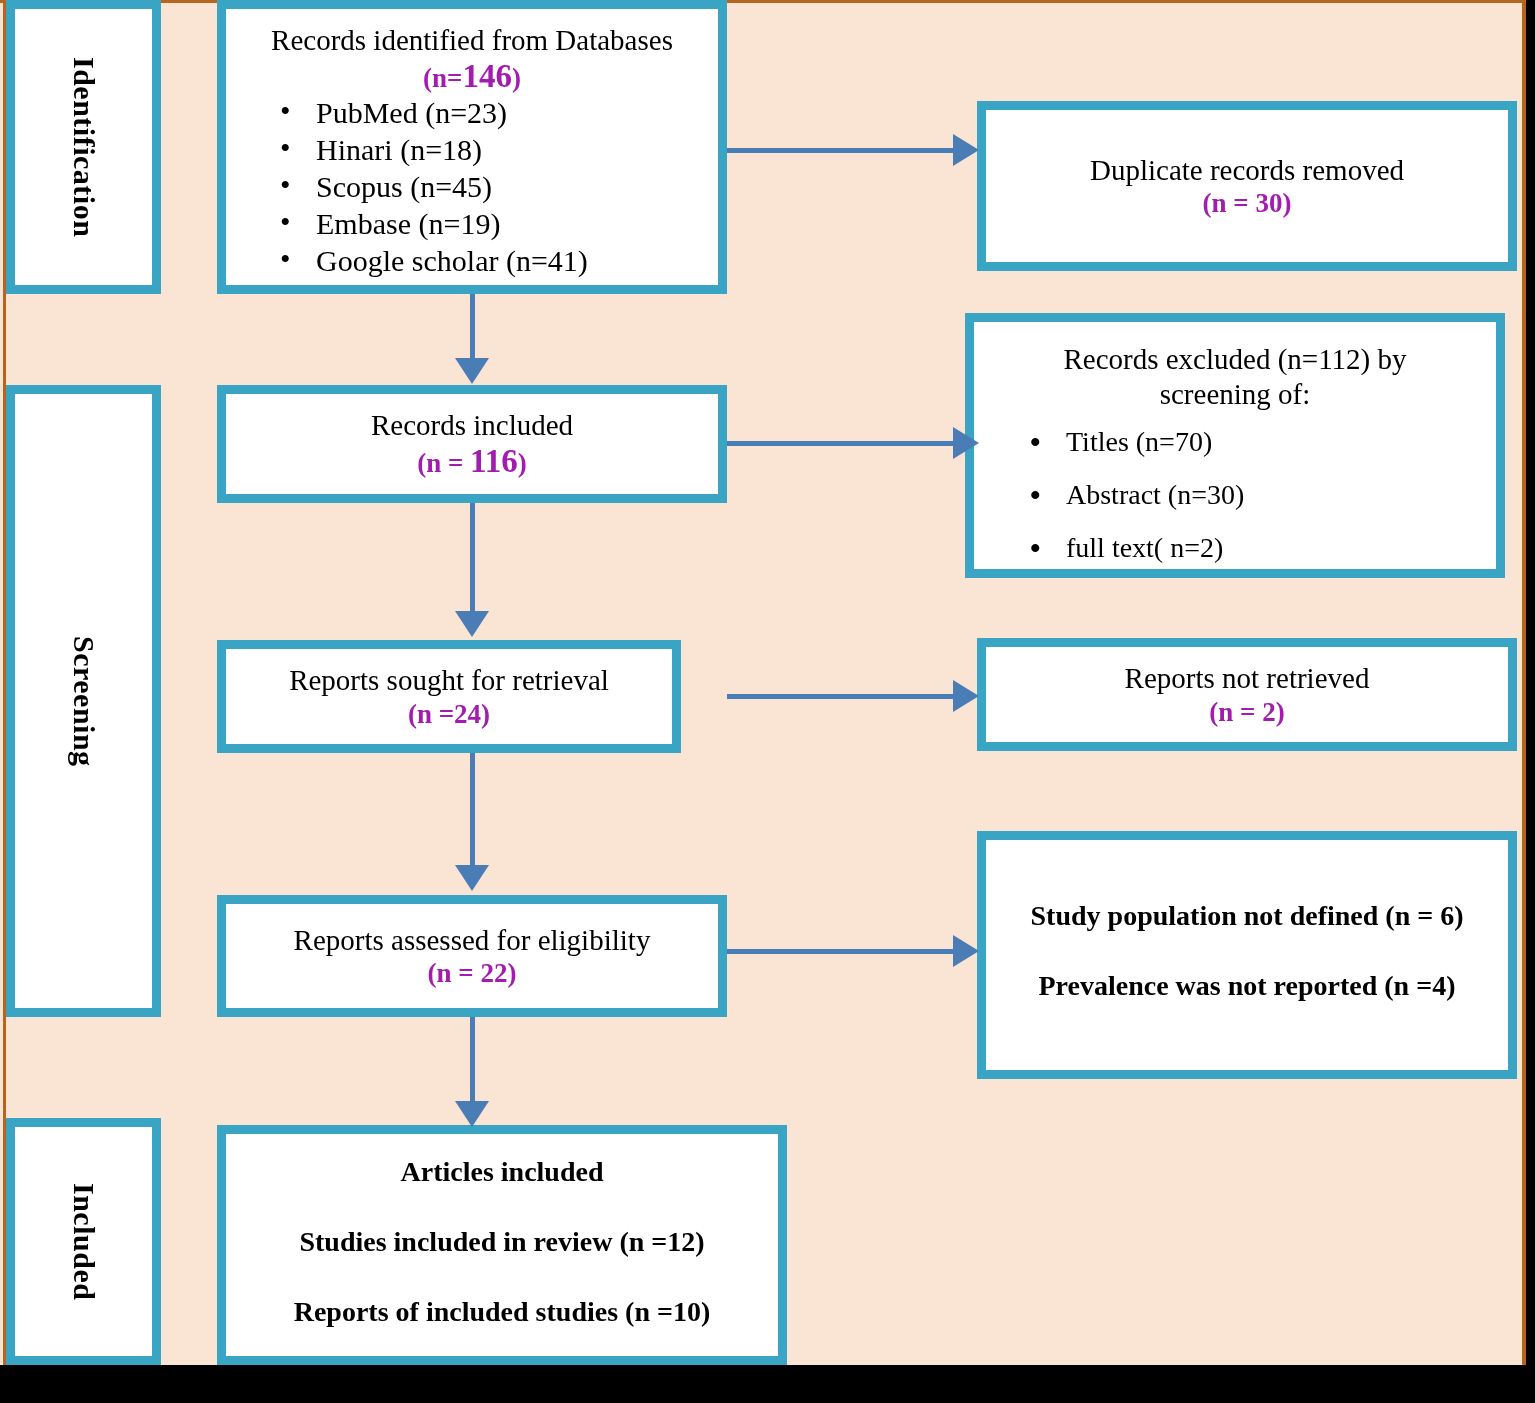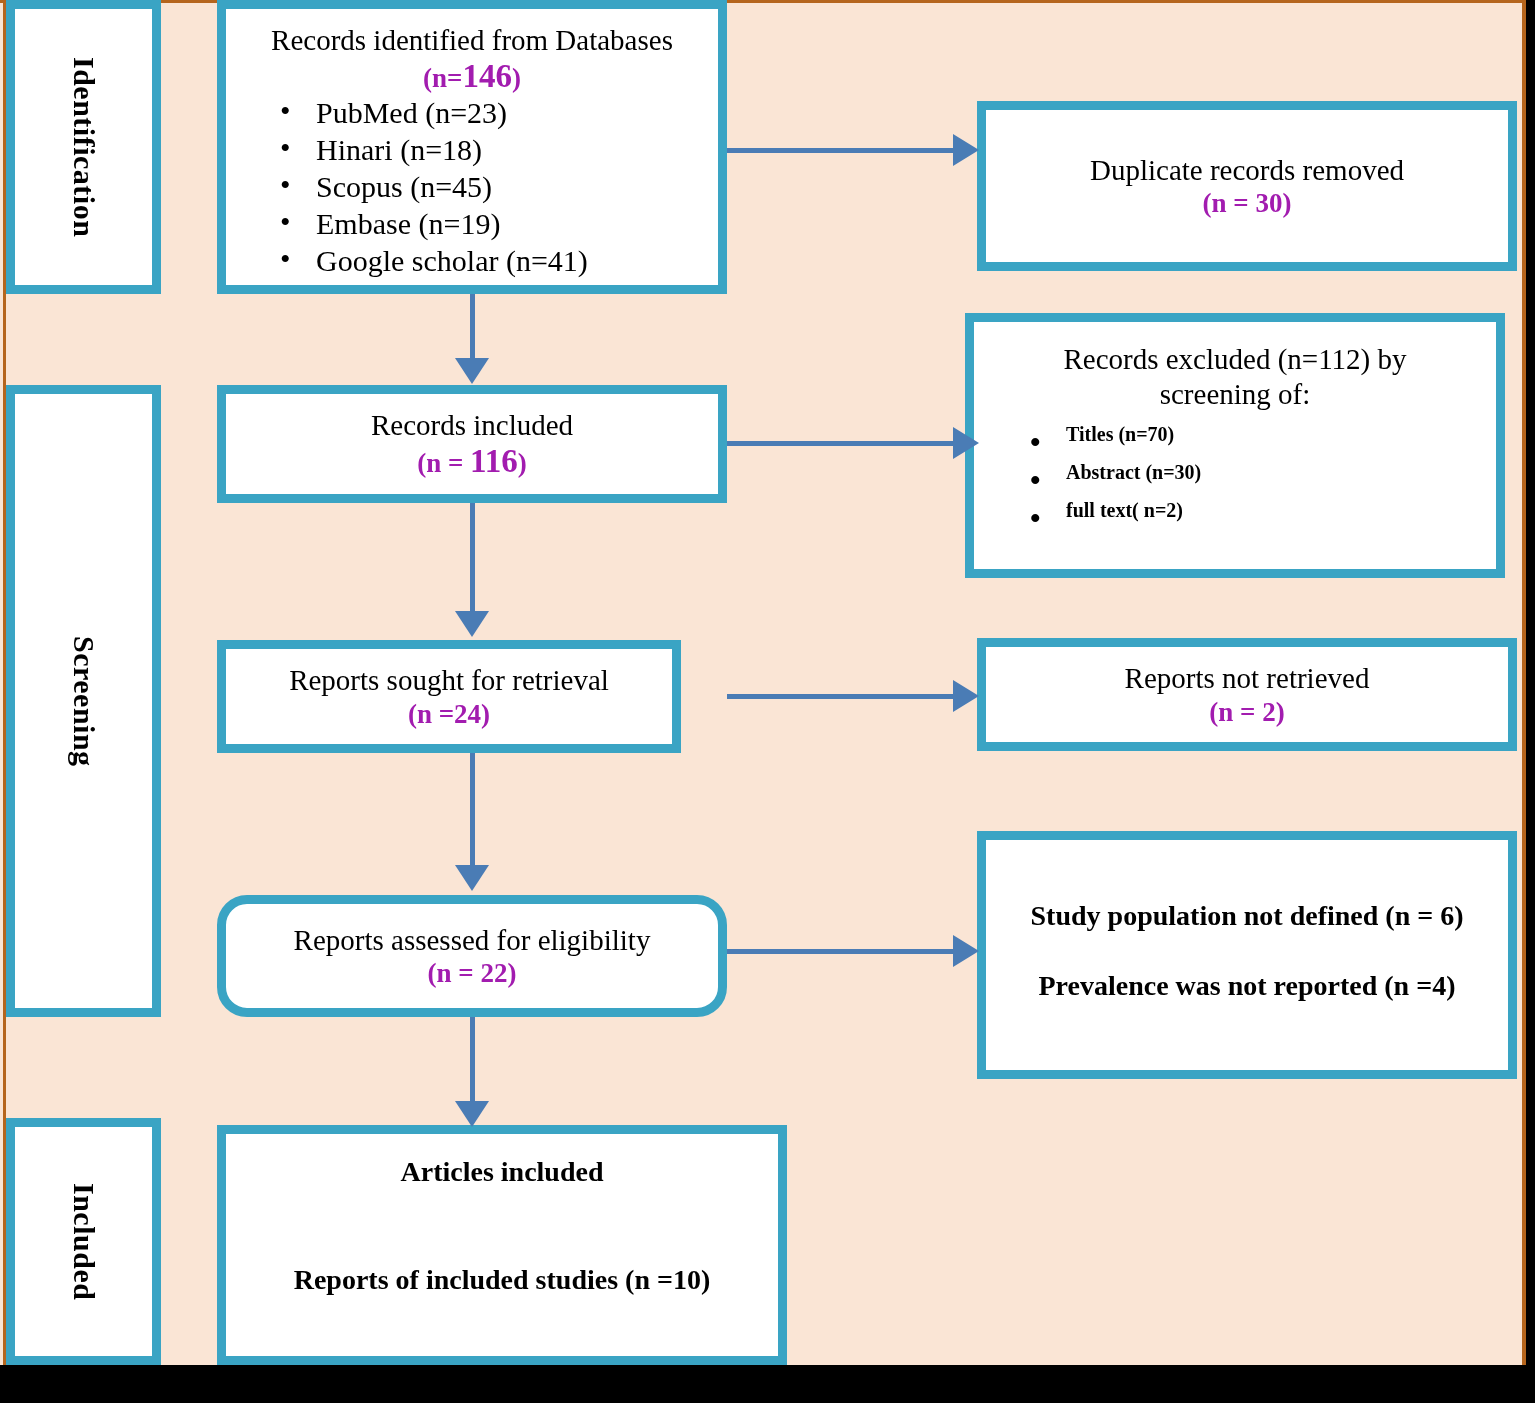--- a/index.html
+++ b/index.html
@@ -107,22 +107,22 @@
     margin-left: 26px;
   }
   ul.bullets li::before {
     content: "\2022";
     position: absolute;
     left: -36px;
     top: -2px;
     font-size: 30px;
   }
   ul.bullets.boldlist li {
-    font-weight: bold;
-    font-size: 20px;
+    font-weight: normal;
+    font-size: 28px;
     line-height: 1.9;
   }
   ul.bullets.boldlist li::before {
     font-weight: bold;
   }
 
   .line {
     font-weight: bold;
     font-size: 28px;
     color: #000;
@@ -219,35 +219,36 @@
   <div class="box" style="left:217px; top:640px; width:464px; height:113px;">
     <div class="ttl big">Reports sought for retrieval</div>
     <div class="num">(n =24)</div>
   </div>
 
   <div class="box" style="left:977px; top:638px; width:540px; height:113px;">
     <div class="ttl big">Reports not retrieved</div>
     <div class="num">(n = 2)</div>
   </div>
 
-  <div class="box" style="left:217px; top:895px; width:510px; height:122px;border-radius:30px;">
+  <div class="box" style="left:217px; top:895px; width:510px; height:122px;">
     <div class="ttl big">Reports assessed for eligibility</div>
     <div class="num">(n = 22)</div>
   </div>
 
   <div class="box" style="left:977px; top:831px; width:540px; height:248px; justify-content:flex-start; padding-top:22px;">
     <div class="gap-md"></div>
     <div class="line">Study population not defined (n = 6)</div>
     <div class="gap-md"></div>
     <div class="line">Prevalence was not reported (n =4)</div>
   </div>
 
   <div class="box" style="left:217px; top:1125px; width:570px; height:240px; justify-content:flex-start; padding-top:22px;">
     <div class="line">Articles included</div>
     <div class="gap-md"></div>
+    <div class="line">Studies included in review (n =12)</div>
     <div class="gap-md"></div>
     <div class="line">Reports of included studies (n =10)</div>
   </div>
 
   <div class="h-line" style="left:727px; top:148px; width:228px;"></div>
   <div class="h-arrowhead" style="left:953px; top:134px;"></div>
 
   <div class="v-line" style="left:470px; top:294px; height:68px;"></div>
   <div class="v-arrowhead" style="left:455px; top:358px;"></div>
 

